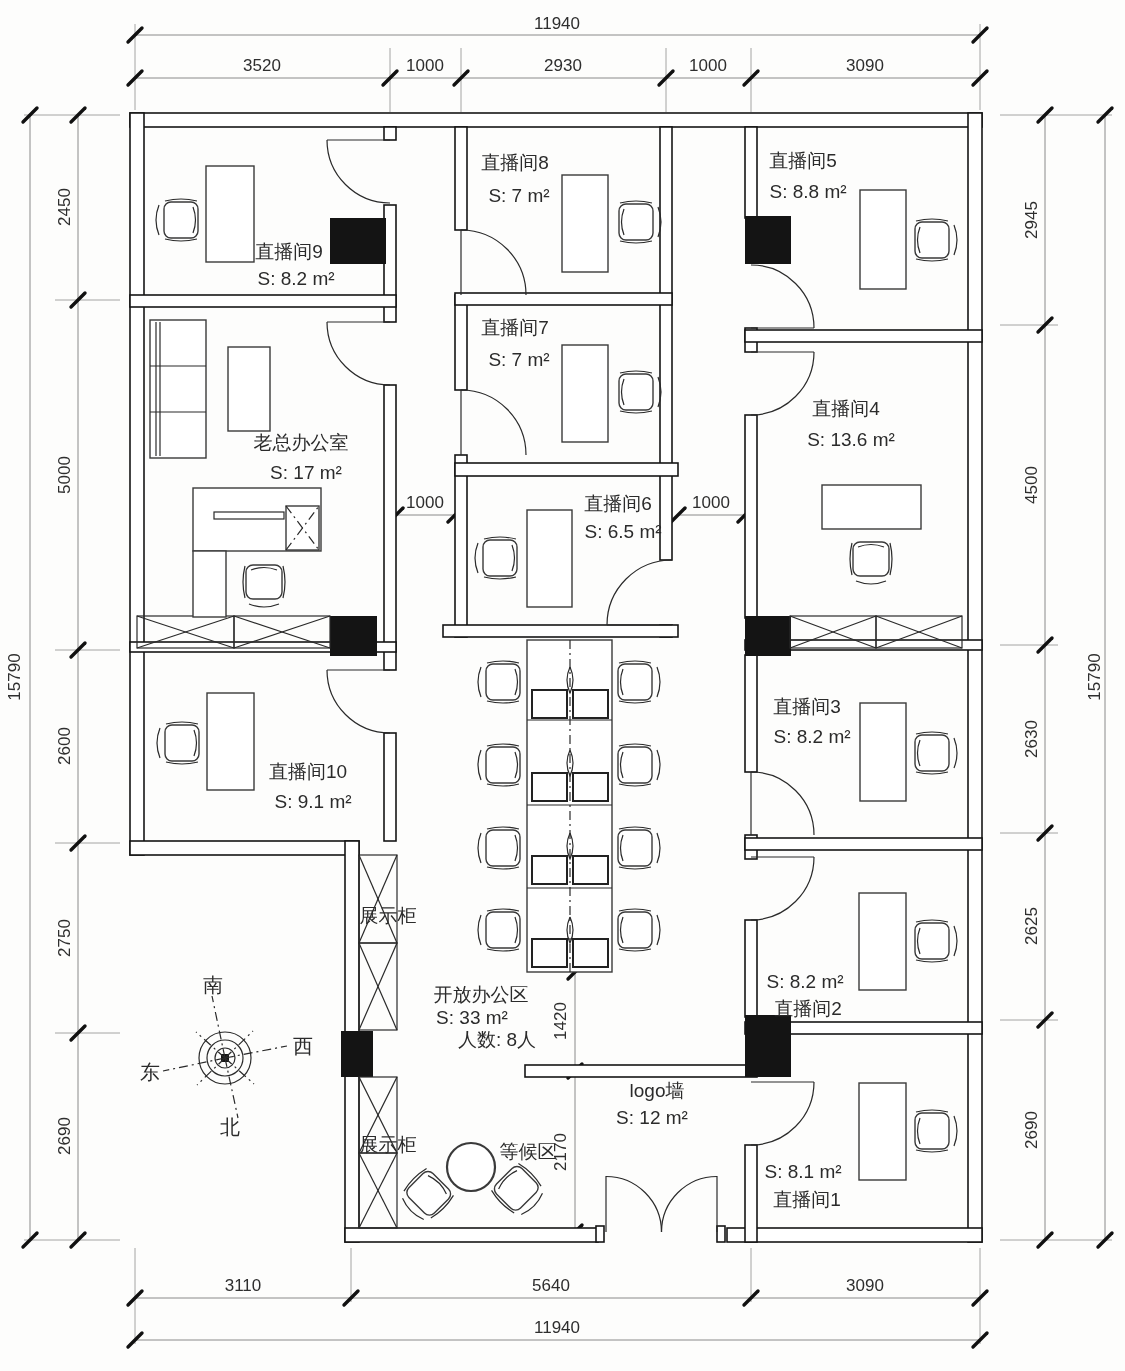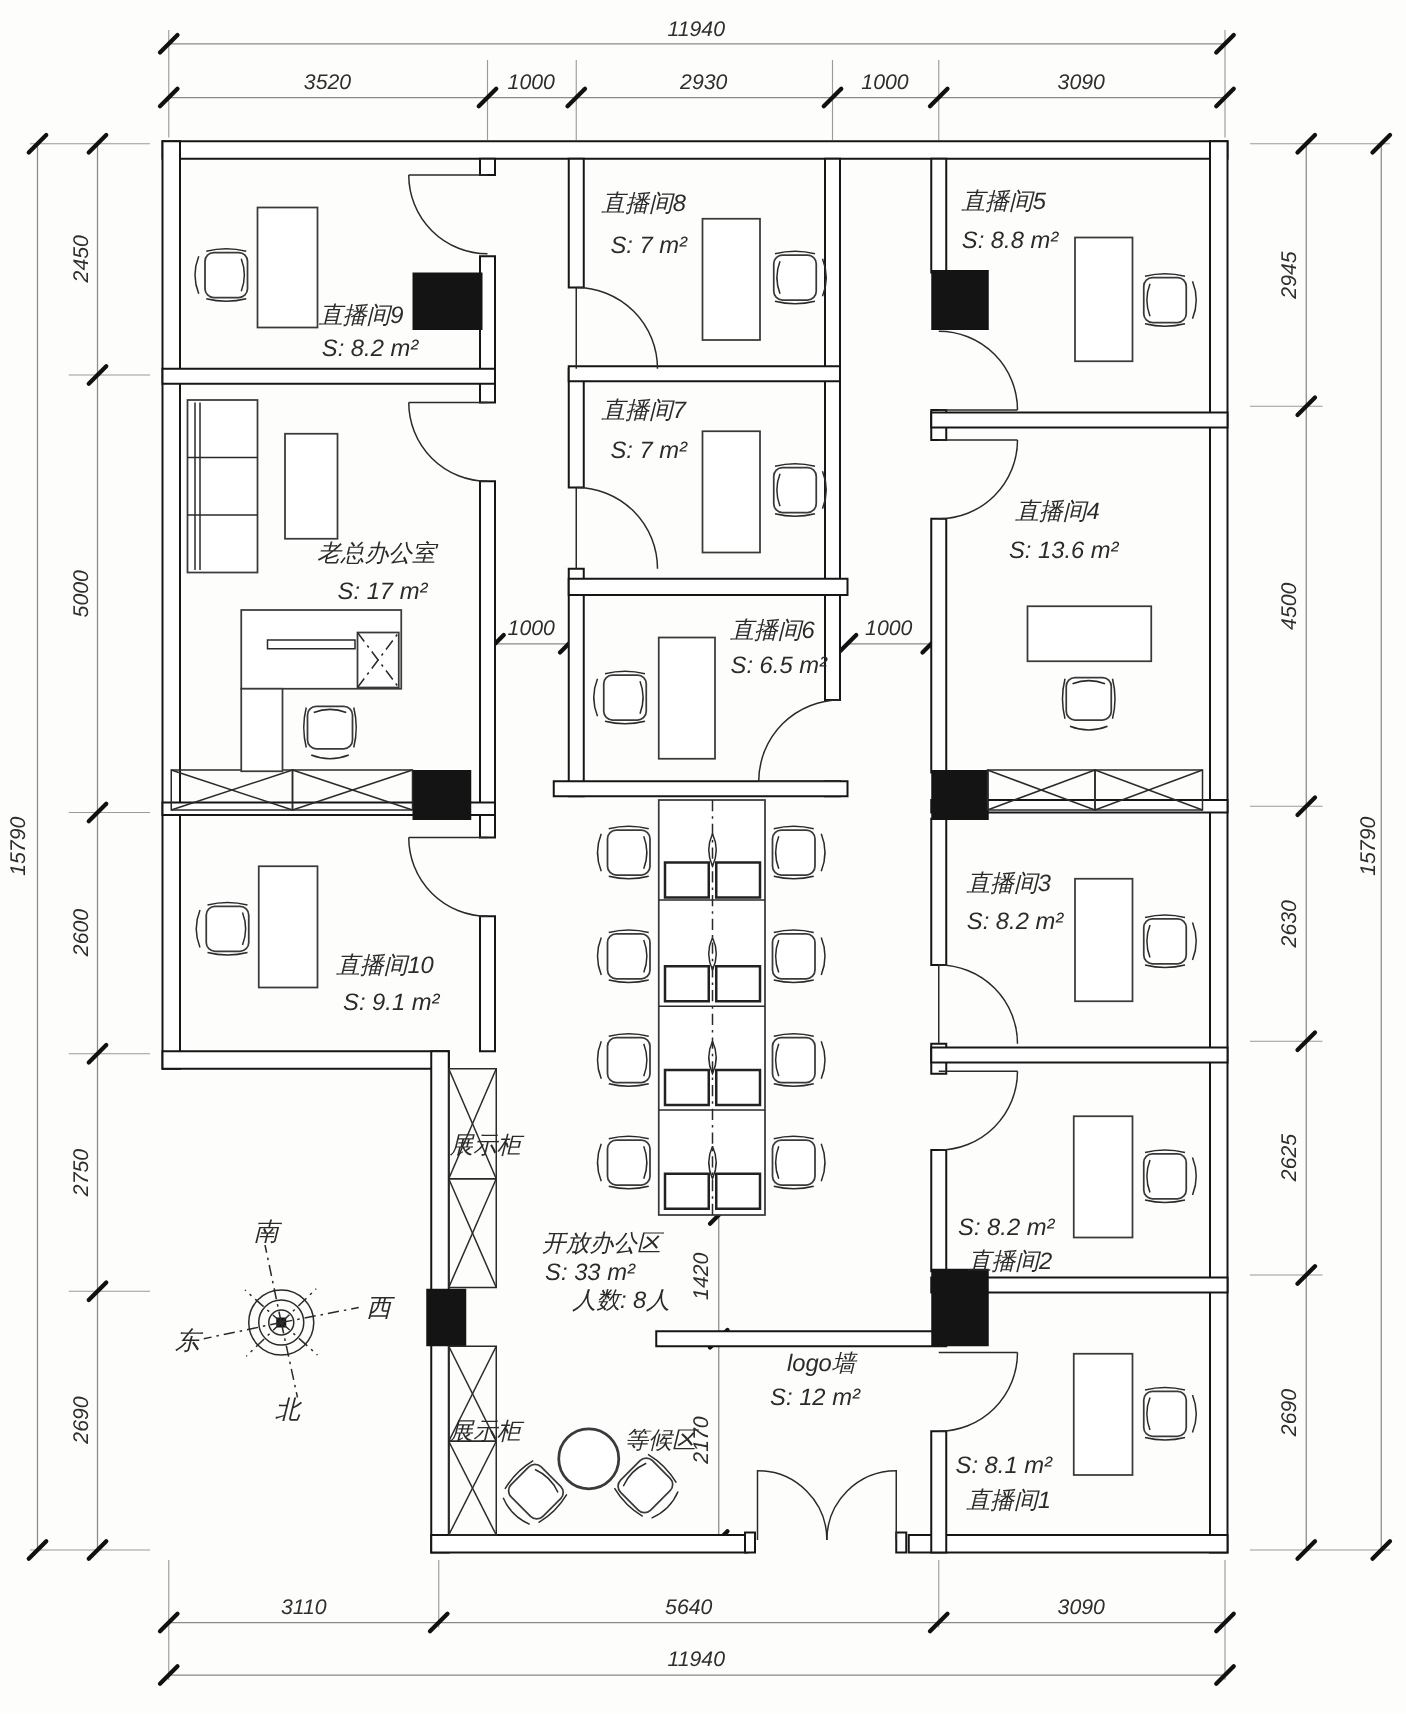--- a/index.html
+++ b/index.html
@@ -1,16 +1,16 @@
 <!DOCTYPE html>
 <html><head>
 <meta charset="utf-8">
 <style>
   html,body{margin:0;padding:0;background:#ffffff;}
-  #plan{position:relative;width:1125px;height:1371px;background:#fdfdfc;overflow:hidden;font-style:italic;}
+  #plan{position:relative;width:1125px;height:1371px;background:#fdfdfc;overflow:hidden;}
   svg text{font-family:"Liberation Sans","DejaVu Sans",sans-serif;}
   .dimt{font-size:17px;fill:#2e2e2e;}
   .roomt{font-size:19px;fill:#2b2b2b;}
   .compt{font-size:20px;fill:#2b2b2b;}
   .wall{fill:#ffffff;stroke:#161616;stroke-width:1.6;}
   .blk{fill:#141414;stroke:none;}
   .thin{fill:none;stroke:#2a2a2a;stroke-width:1.2;}
   .furn{fill:#ffffff;stroke:#3a3a3a;stroke-width:1.4;}
   .mon{fill:#ffffff;stroke:#222222;stroke-width:2;}
   .dim{stroke:#8a8a8a;stroke-width:1;fill:none;}

